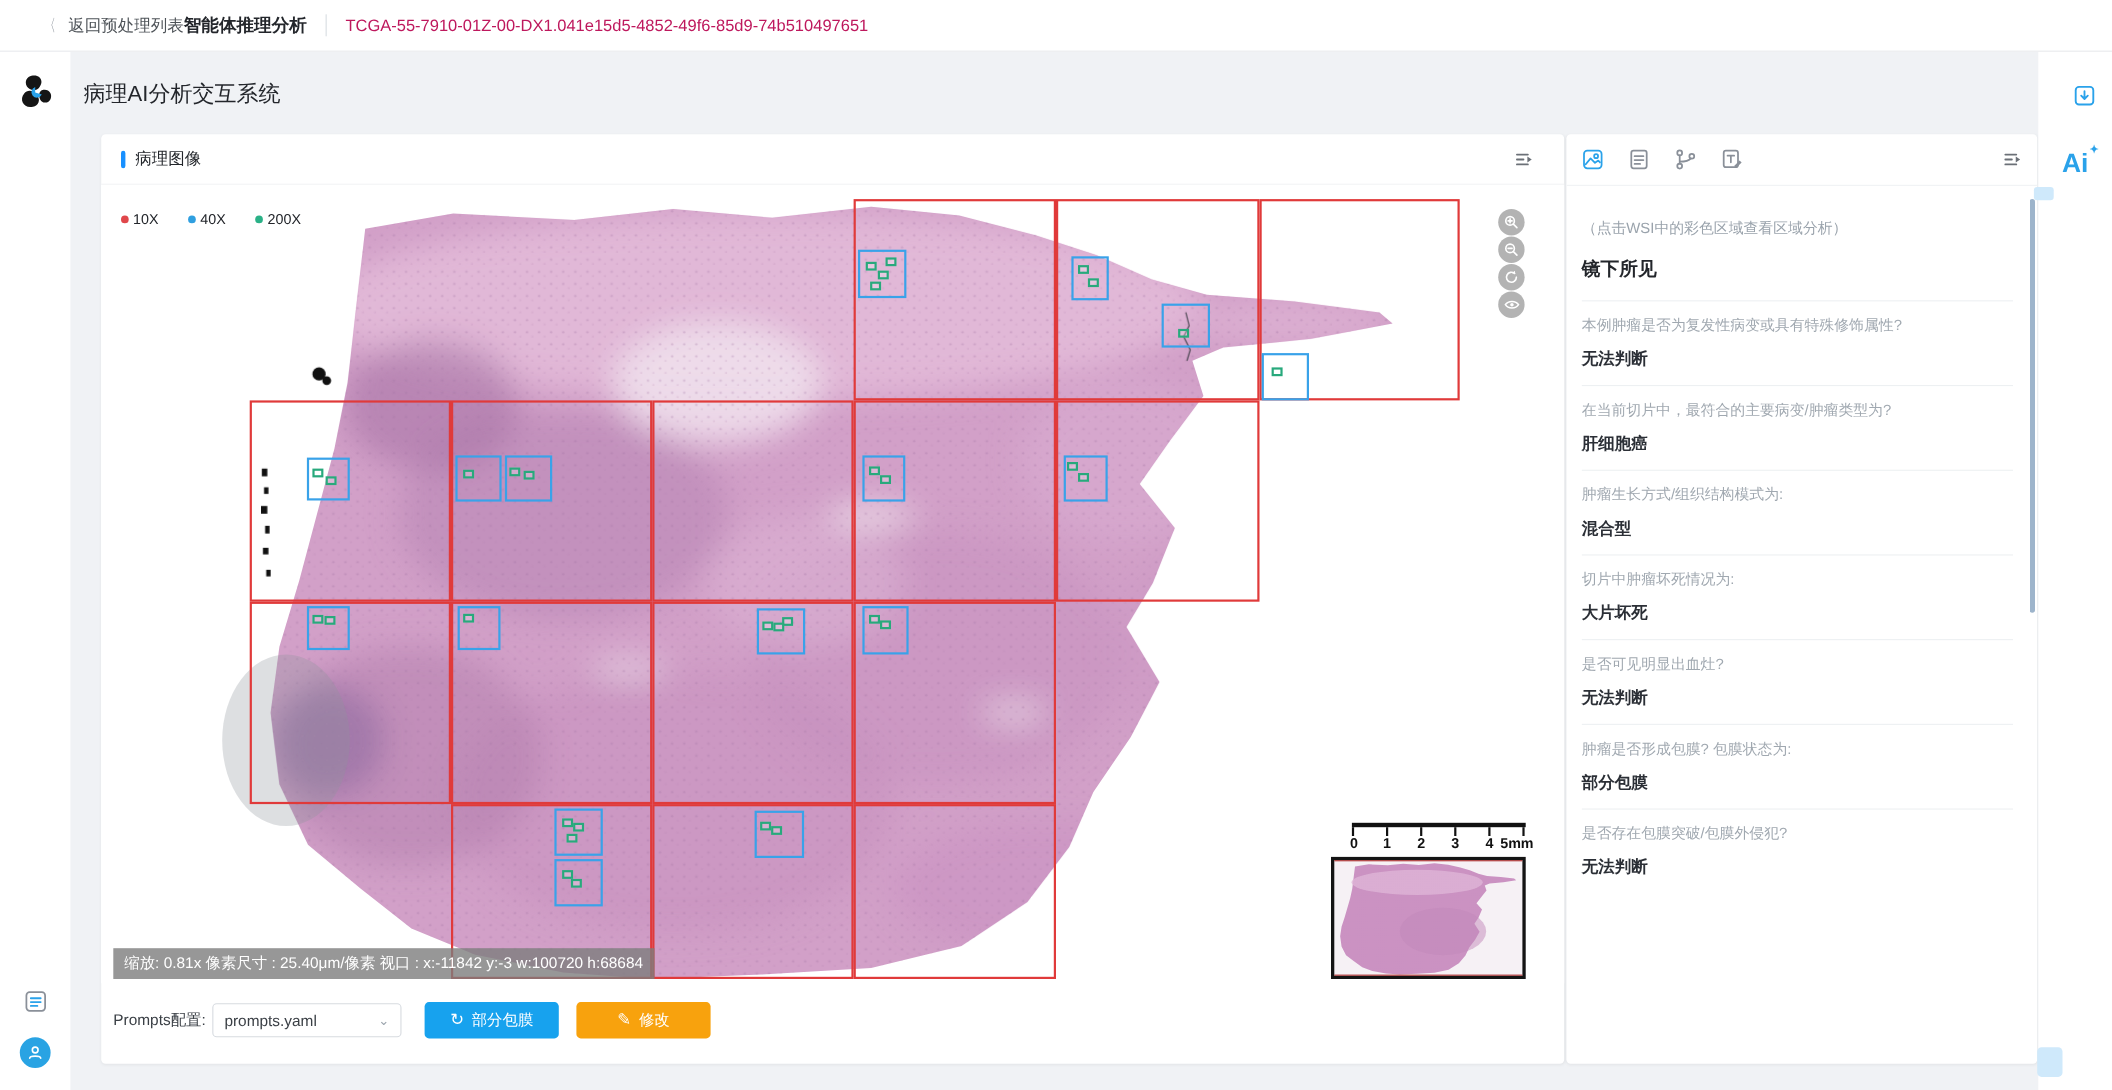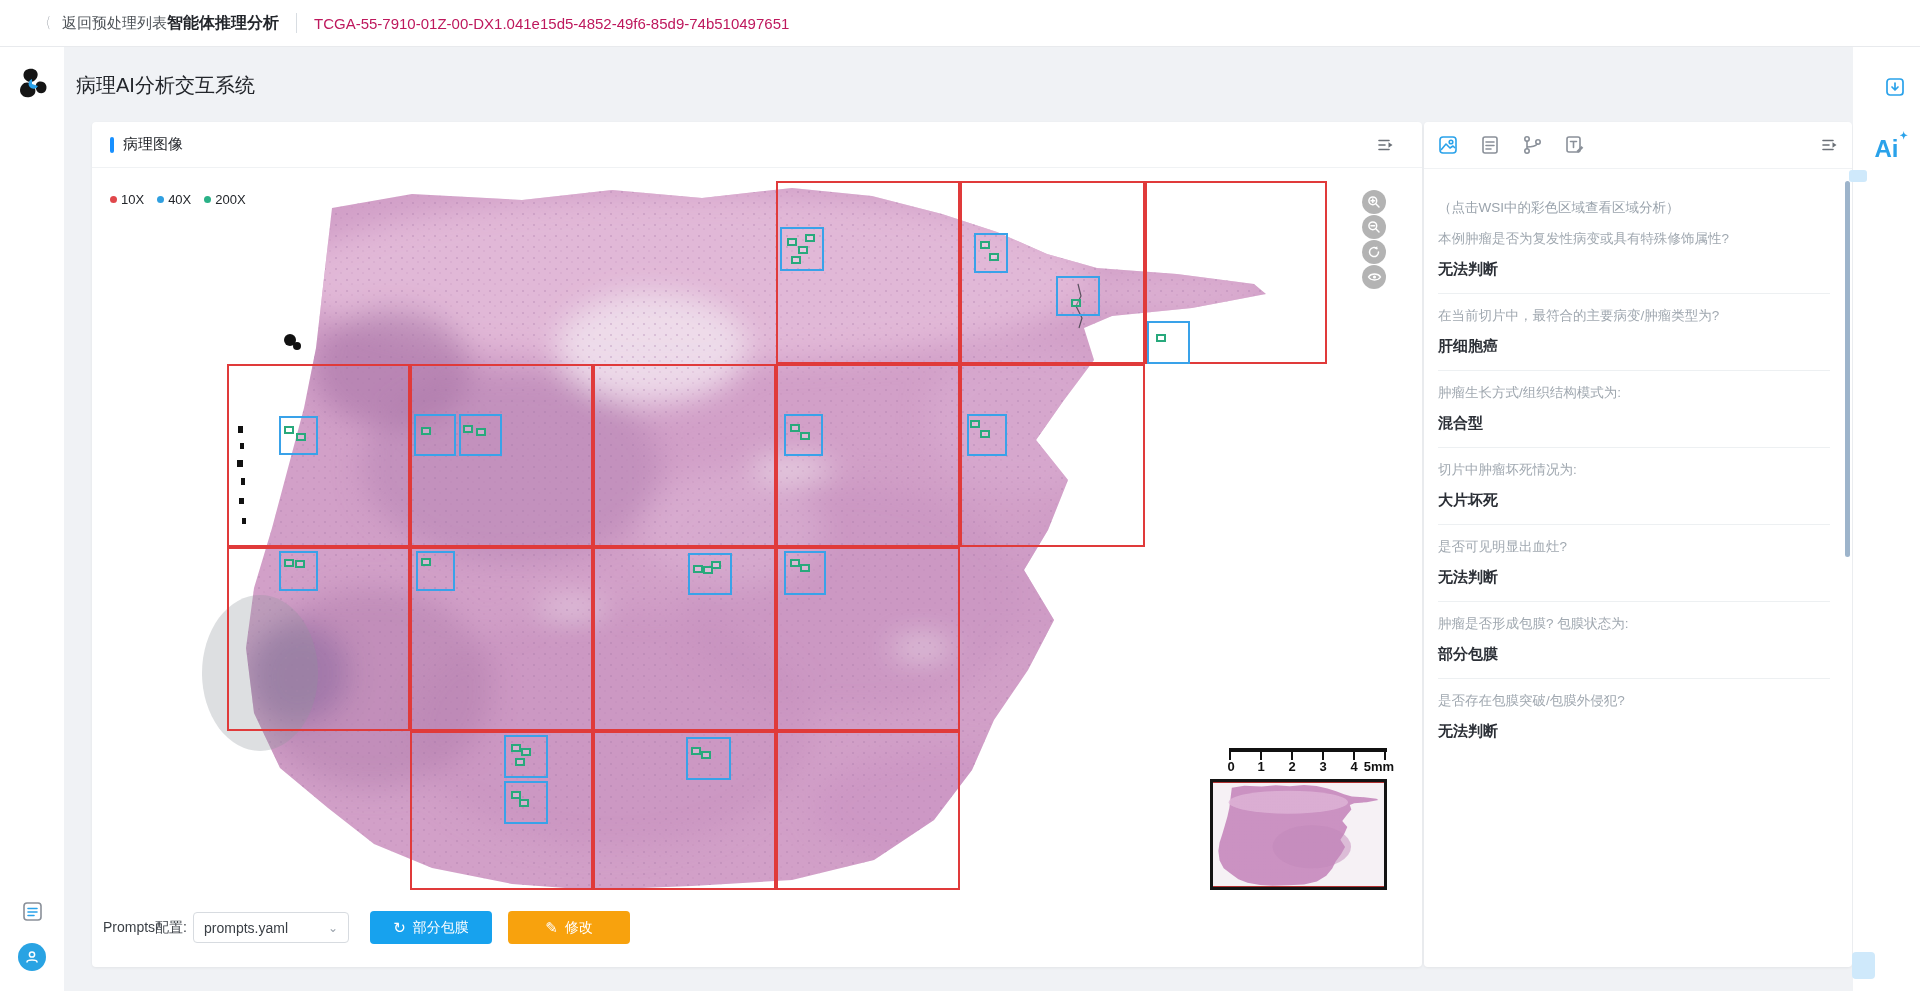--- a/index.html
+++ b/index.html
@@ -28,21 +28,21 @@
   .card{position:absolute;background:#fff;border-radius:4px;box-shadow:0 1px 3px rgba(0,0,0,.06)}
   .viewer-card{left:92px;top:122px;width:1330px;height:845px}
   .right-card{left:1424px;top:122px;width:428px;height:845px;overflow:hidden}
   .card-head{height:46px;display:flex;align-items:center;padding:0 18px;
              border-bottom:1px solid #f0f2f4;position:relative;box-sizing:border-box}
   .accent{width:4px;height:16px;background:#1890ff;border-radius:2px;margin-right:9px}
   .head-label{font-size:15px;font-weight:400}
   .collapse-icon{position:absolute;right:26px;top:14px;cursor:pointer}
   
   .viewer{position:relative;width:1330px;height:726px;overflow:hidden;background:#fff}
-  .legend{position:absolute;left:18px;top:24px;display:flex;gap:13px;align-items:center;
+  .legend{position:absolute;left:18px;top:24px;display:flex;gap:27px;align-items:center;
           font-size:13px;color:#23262b;z-index:3}
   .legend-item{display:flex;align-items:center;gap:4px}
   .dot{width:7px;height:7px;border-radius:50%;display:inline-block}
   .abox{position:absolute;box-sizing:border-box;cursor:pointer}
   .red-box{border:2px solid #e03a3a;z-index:1}
   .blue-box{border:2px solid #39a2e9;z-index:2}
   .green-box{border:2px solid #28a97c;background:rgba(255,255,255,.25);z-index:3}
   .vtoolbar{position:absolute;right:36px;top:22px;display:flex;flex-direction:column;gap:1px;z-index:4}
   .vbtn{width:24px;height:24px;border-radius:50%;background:rgba(128,128,128,.6);
         display:flex;align-items:center;justify-content:center;cursor:pointer}
@@ -54,21 +54,21 @@
   .tick{position:absolute;top:4px;width:2px;height:8px;background:#111}
   .rlabel{position:absolute;top:11px;font-size:13px;font-weight:700;color:#111;
           transform:translateX(-50%);white-space:nowrap}
   .thumb{margin-top:3px;width:177px;height:111px;border:3px solid #141414;
          box-sizing:border-box;background:#f6f1f5;position:relative}
   .thumb-redline{position:absolute;inset:0;border-top:1px solid #b03030;
                  border-bottom:1px solid #b03030;z-index:2;pointer-events:none}
   
   .controls{display:flex;align-items:center;padding:17px 0 0 11px}
   .c-label{font-size:14px;color:#3a3f45}
-  .select{margin-left:6px;width:156px;height:31px;border:1px solid #d7dbe0;border-radius:4px;
+  .select{margin-left:6px;width:172px;height:31px;border:1px solid #d7dbe0;border-radius:4px;
           display:flex;align-items:center;justify-content:space-between;padding:0 10px;
           font-size:14px;color:#3a3f45;background:#fff;box-sizing:border-box;cursor:pointer}
   .sel-chev{color:#9aa3ac;font-size:12px}
   .btn{height:33px;width:122px;border-radius:4px;color:#fff;font-size:14px;display:flex;
        align-items:center;justify-content:center;gap:7px;cursor:pointer}
   .btn-blue{background:#17a2ee;margin-left:21px}
   .btn-orange{background:#f8a20d;margin-left:16px}
   .btn-ic{font-size:15px;line-height:1}
   
   .rtabs{display:flex;align-items:center;gap:20px;padding-left:13px;height:46px;
@@ -309,20 +309,21 @@
         </svg>
       </div>
       <div class="vbtn">
         <svg width="15" height="12" viewBox="0 0 15 12" fill="none">
           <path d="M1.5 6 C4 2 11 2 13.5 6 C11 10 4 10 1.5 6z" stroke="#fff" stroke-width="1.4"></path>
           <circle cx="7.5" cy="6" r="1.6" fill="#fff"></circle>
         </svg>
       </div>
     </div>
 
+    <div class="statusbar">缩放: 0.81x 像素尺寸 : 25.40μm/像素 视口 : x:-11842 y:-3 w:100720 h:68684</div>
 
     <div class="scalegroup">
       <div class="ruler">
         <div class="ruler-bar"></div>
         <div class="tick" style="left:0"></div>
           <div class="tick" style="left:31px"></div>
         <div class="tick" style="left:62px"></div>
           <div class="tick" style="left:93px"></div>
         <div class="tick" style="left:124px"></div>
           <div class="tick" style="left:155px"></div>
@@ -395,20 +396,21 @@
     <div class="collapse-icon" style="right:12px">
       <svg width="19" height="18" viewBox="0 0 19 18" fill="none">
         <path d="M2 4.5h10M2 9h6M2 13.5h10" stroke="#6b7077" stroke-width="1.6" stroke-linecap="round"></path>
         <path d="M11.5 6.3 15.5 9 11.5 11.7z" fill="#6b7077"></path>
       </svg>
     </div>
   </div>
 
   <div class="panel-body">
     <div class="hint">（点击WSI中的彩色区域查看区域分析）</div>
+    <div class="sec-title">镜下所见</div>
 
     <div class="qa-item">
       <div class="qa-q">本例肿瘤是否为复发性病变或具有特殊修饰属性?</div>
       <div class="qa-a">无法判断</div>
     </div>
     <div class="qa-item">
       <div class="qa-q">在当前切片中，最符合的主要病变/肿瘤类型为?</div>
       <div class="qa-a">肝细胞癌</div>
     </div>
     <div class="qa-item">

